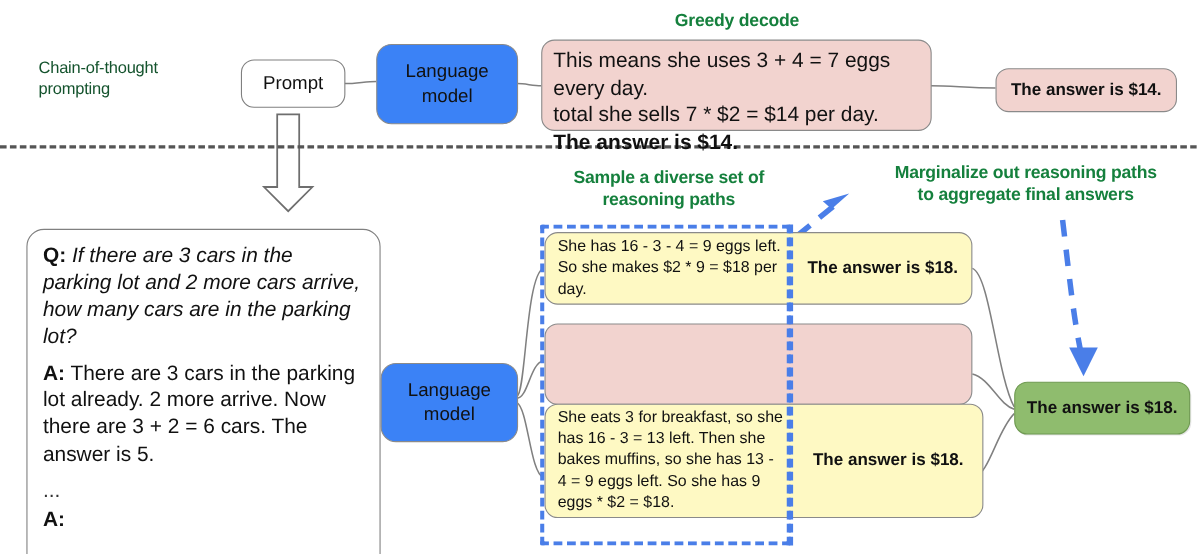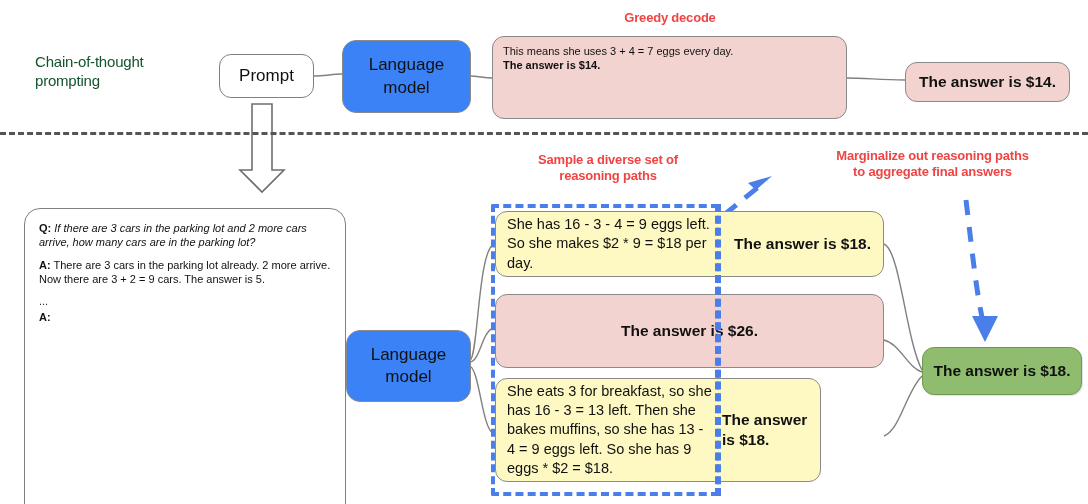--- a/index.html
+++ b/index.html
@@ -31,37 +31,37 @@
     font-weight:normal;
     font-size:15px;
     letter-spacing:-0.2px;
     line-height:1.28;
     color:#14532d;
   }
 
   
   .blue-cap{
     position:absolute;
-    color:#ef4444;
+    color:#15803d;
     font-weight:bold;
-    font-size:13px;
+    font-size:16px;
     text-align:center;
     line-height:1.25;
     letter-spacing:-0.2px;
   }
 
   
   .pink{background:#f2d3cf;border-color:#8a8a8a;}
   .green{background:#fef9c3;border-color:#8a8a8a;}
   .greenstrong{background:#8fbc6e;border-color:#6f9a52;}
   .grey{background:#3b82f6;border-color:#8a8a8a;}
 
   
   .pad{padding:7px 10px;}
-  .fs14{font-size:11px;}
+  .fs14{font-size:19px;}
   .fs15{font-size:15.5px;}
   .bold{font-weight:bold;}
   .ital{font-style:italic;}
 
   
   .hdivider{
     position:absolute;
     border-top:3px dashed #555555;
     width:100%;
   }
@@ -141,36 +141,37 @@
 
   <div class="rbox center grey" style="left:342px;top:40px;width:129px;height:73px;font-size:17px;border-radius:14px;white-space:pre-line;">
     <span>Language
 model</span>
   </div>
 
   <div class="blue-cap" style="left:560px;top:10px;width:220px;white-space:pre-line;">Greedy decode</div>
 
   <div class="rbox pink pad" style="left:492px;top:36px;width:355px;height:83px;">
     <div class="fs14">This means she uses 3 + 4 = 7 eggs every day.</div>
+    <div class="fs14">total she sells 7 * $2 = $14 per day.</div>
     <div class="fs14 bold">The answer is $14.</div>
   </div>
 
   <div class="rbox pink center" style="left:905px;top:62px;width:165px;height:40px;">
     <span class="fs15 bold">The answer is $14.</span>
   </div>
 
 
   <div class="rbox qa" style="left:24px;top:208px;width:322px;height:336px;padding:12px 14px;border-radius:16px;">
     <p class="fs14">
       <span class="bold">Q:</span>
       <span class="ital">If there are 3 cars in the parking lot and 2 more cars arrive, how many cars are in the parking lot?</span>
     </p>
     <p class="fs14">
       <span class="bold">A:</span>
-      <span>There are 3 cars in the parking lot already. 2 more arrive. Now there are 3 + 2 = 9 cars. The answer is 5.</span>
+      <span>There are 3 cars in the parking lot already. 2 more arrive. Now there are 3 + 2 = 6 cars. The answer is 5.</span>
     </p>
     <p class="fs14" style="margin-bottom:2px;color:#333;">...</p>
     <p class="fs14">
       <span class="bold">A:</span>
       <span></span>
     </p>
   </div>
 
   <div class="rbox center grey" style="left:346px;top:330px;width:125px;height:72px;font-size:17px;border-radius:14px;white-space:pre-line;">
     <span>Language
@@ -185,25 +186,24 @@
 
   <div class="rbox green" style="left:495px;top:211px;width:389px;height:66px;">
     <div class="path-row">
       <div class="path-reason">She has 16 - 3 - 4 = 9 eggs left. So she makes $2 * 9 = $18 per day.</div>
       <div class="path-answer">The answer is $18.</div>
     </div>
   </div>
 
   <div class="rbox pink" style="left:495px;top:294px;width:389px;height:74px;">
     <div class="path-row">
-      <div class="path-answer">The answer is $26.</div>
     </div>
   </div>
 
-  <div class="rbox green" style="left:495px;top:378px;width:326px;height:104px;">
+  <div class="rbox green" style="left:495px;top:367px;width:399px;height:104px;">
     <div class="path-row">
       <div class="path-reason">She eats 3 for breakfast, so she has 16 - 3 = 13 left. Then she bakes muffins, so she has 13 - 4 = 9 eggs left. So she has 9 eggs * $2 = $18.</div>
       <div class="path-answer">The answer is $18.</div>
     </div>
   </div>
 
   <div class="dashrect" style="left:491px;top:204px;width:228px;height:292px;"></div>
 
   <div class="dashvline" style="left:717px;top:204px;height:292px;"></div>
 

